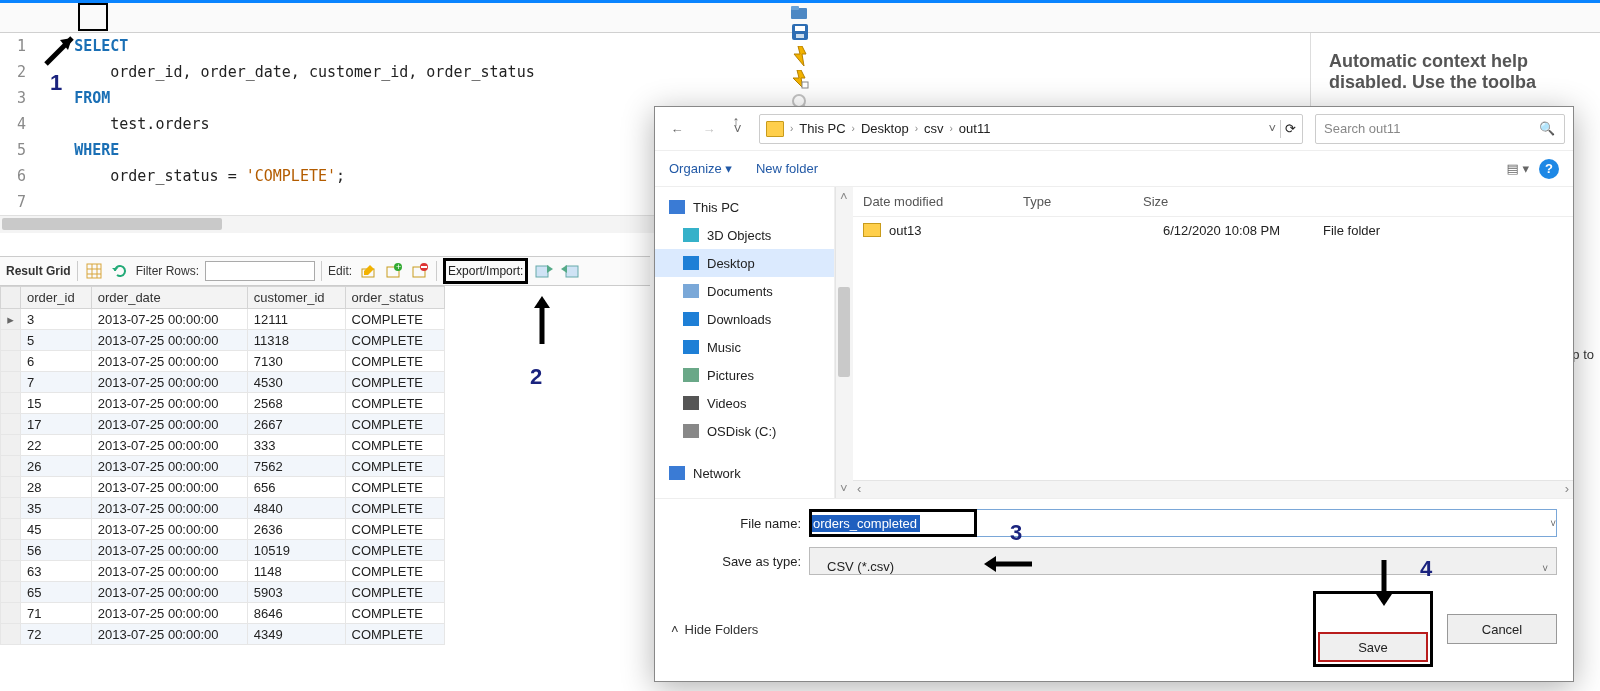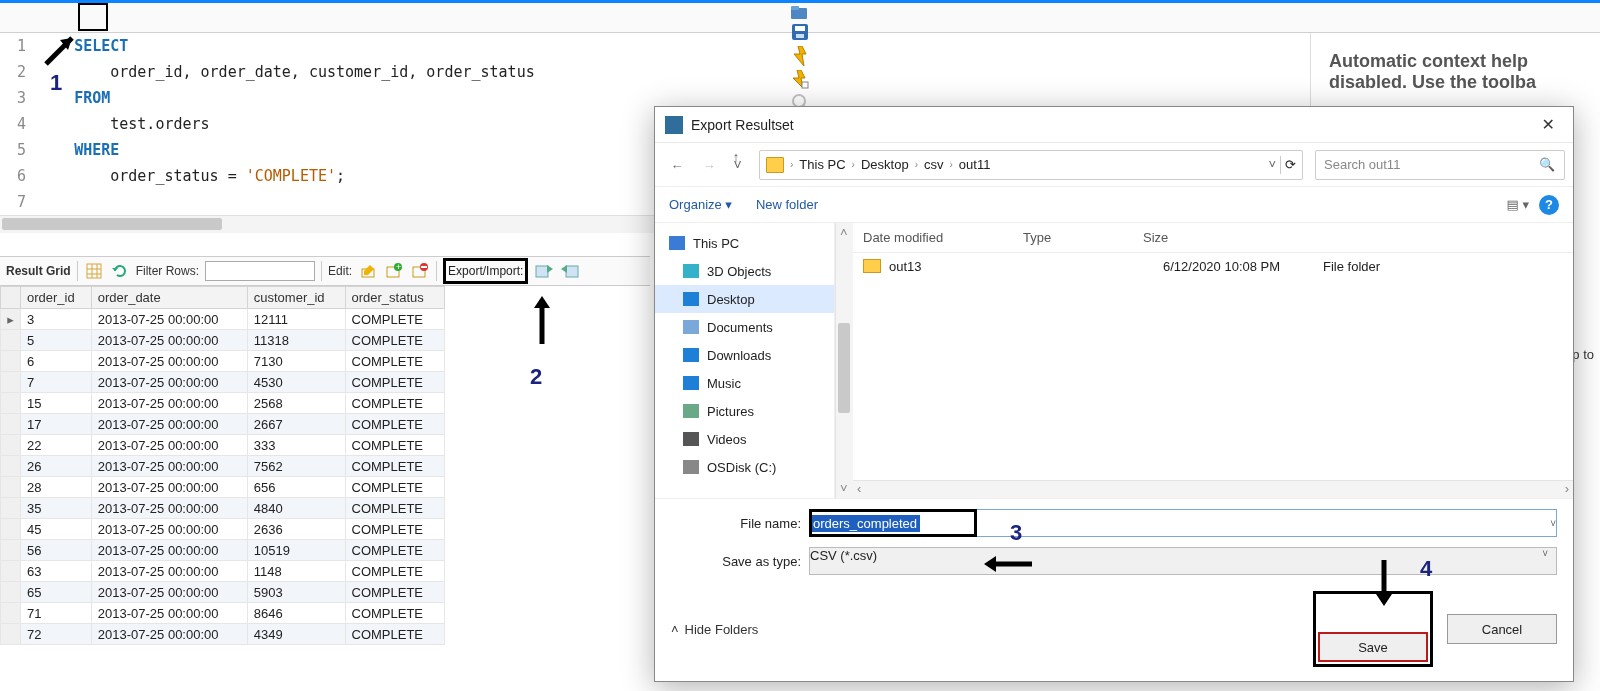--- a/index.html
+++ b/index.html
@@ -73,21 +73,21 @@
   .files-row .col { padding:0 10px; }
   .files .spacer { flex:1; }
   .files-hscroll { height:18px; background:#f4f4f4; border-top:1px solid #e4e4e4; position:relative; }
   .dlg-foot { border-top:1px solid #eee; padding:10px 16px 14px 16px; display:flex; flex-direction:column; gap:10px; }
   .frow { display:flex; align-items:center; gap:8px; }
   .frow .flabel { width:130px; text-align:right; }
   .fname { flex:1; height:28px; border:1px solid #7aa7d8; padding:0 0; position:relative; display:flex; align-items:center; }
   .fname .sel { background:#1e5fbf; color:#fff; padding:1px 3px; }
   .fname .boxed { position:absolute; left:-1px; top:-1px; height:28px; width:168px; border:3px solid #000; pointer-events:none; }
   .fname .caret { margin-left:auto; color:#666; font-size:10px; }
-  .ftype { flex:1; height:28px; border:1px solid #bbb; background:#f0f0f0; padding:0 0; position:relative; display:flex; align-items:flex-start; }
+  .ftype { flex:1; height:28px; border:1px solid #bbb; background:#f0f0f0; padding:0 17px; position:relative; display:flex; align-items:flex-end; }
   .ftype .caret { position:absolute; right:8px; color:#666; font-size:10px; }
   .actions { display:flex; align-items:center; margin-top:6px; }
   .hide-f { display:flex; align-items:center; gap:6px; color:#333; }
   .btn { width:110px; height:30px; border:1px solid #999; background:#efefef; display:flex; align-items:center; justify-content:center; }
   .btn.primary { border:2px solid #b91c1c;margin-top:36px; }
   .savebox { border:3px solid #000; padding:2px; margin-left:auto; margin-right:14px; }
   
   .ann { position:absolute; color:#1a237e; font-weight:bold; font-size:22px; z-index:5; }
   .arrow-svg { position:absolute; z-index:5; }
   .highlight-exec { position:absolute; left:78px; top:3px; width:30px; height:28px; border:2px solid #000; z-index:4; }
@@ -442,25 +442,20 @@
         </tbody>
   </table>
 </div>
 
 <div class="help">
   <div>Automatic context help</div>
   <div>disabled. Use the toolba</div>
 </div>
 
 <div class="dlg">
-  <div class="dlg-title">
-    <div class="icon"></div>
-    <div class="txt">Export Resultset</div>
-    <div class="close">✕</div>
-  </div>
   <div class="dlg-nav">
     <div class="nav-btn">←</div>
     <div class="nav-btn" style="opacity:.4">→</div>
     <div class="nav-btn" style="font-size:14px">˅<span style="position:relative;top:-8px;left:-9px">↑</span></div>
     <div class="addr">
       <span class="folder-ic"></span>
       <span class="sep">›</span>
       <span class="crumb">
             <span>This PC</span>
           </span>

